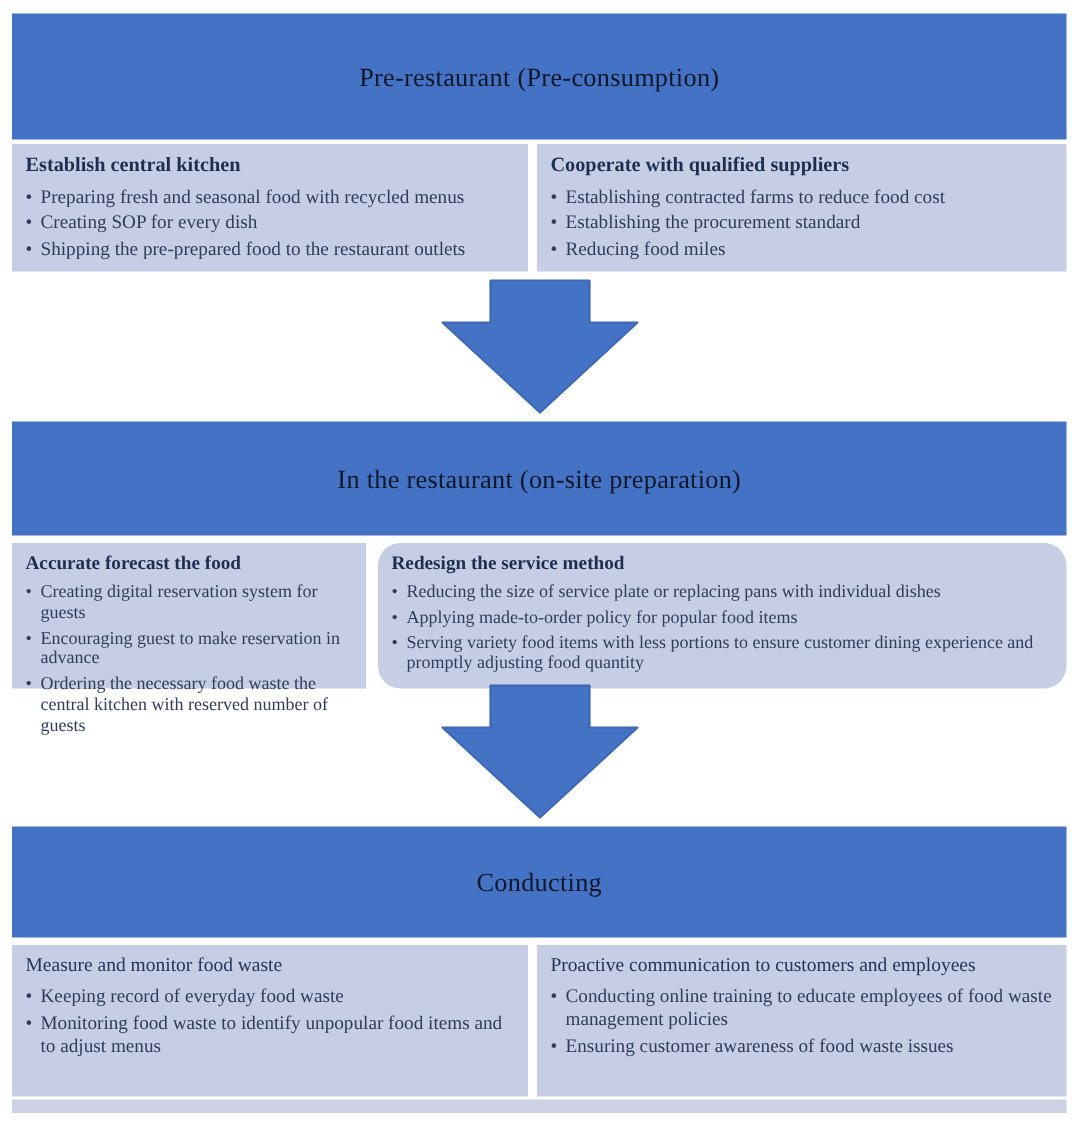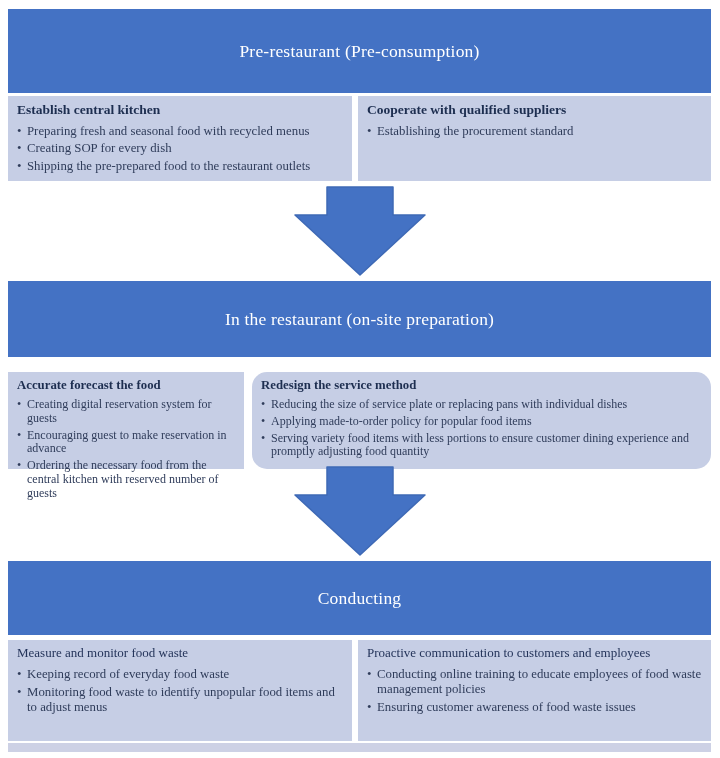--- a/index.html
+++ b/index.html
@@ -20,30 +20,30 @@
   .stage-header {
     background: #4472C4;
     display: flex;
     align-items: center;
     justify-content: center;
   }
   .stage-header.h1 { height: 84px; }
   .stage-header.h2 { height: 76px; margin-top: 5px; }
   .stage-header.h3 { height: 74px; margin-top: 5px; }
   .stage-title {
-    color: #ffffff;
+    color: #0f172a;
     font-size: 17.5px;
     letter-spacing: 0.2px;
   }
   .box-row {
     display: flex;
     margin-top: 3px;
   }
   .row-1 { height: 85px; }
-  .row-2 { height: 93px; margin-top: 15px; justify-content: flex-end; }
+  .row-2 { height: 93px; margin-top: 5px; justify-content: flex-end; }
   .row-3 { height: 101px; margin-top: 5px; }
   .box {
     background: #C6CEE5;
     box-sizing: border-box;
     padding: 6px 8px 4px 9px;
     overflow: visible;
   }
   .row-1 .box-a, .row-3 .box-a { width: 344px; margin-right: 6px; }
   .row-1 .box-b, .row-3 .box-b { flex: 1; }
   .row-2 .box-a { width: 236px; margin-right: 8px; }
@@ -103,41 +103,43 @@
       <div class="box-heading">Establish central kitchen</div>
       <ul class="bullets">
         <li>Preparing fresh and seasonal food with recycled menus</li>
         <li>Creating SOP for every dish</li>
         <li>Shipping the pre-prepared food to the restaurant outlets</li>
       </ul>
     </div>
     <div class="box box-b">
       <div class="box-heading">Cooperate with qualified suppliers</div>
       <ul class="bullets">
+        <li>Establishing contracted farms to reduce food cost</li>
         <li>Establishing the procurement standard</li>
+        <li>Reducing food miles</li>
       </ul>
     </div>
   </div>
 
   <div class="arrow-wrap arrow-1">
     <svg width="132" height="90" viewBox="0 0 132 90" aria-hidden="true">
       <path d="M33 1 H99 V29 H131 L66 89 L1 29 H33 Z" fill="#4472C4" stroke="#3E69B5" stroke-width="1.5" stroke-linejoin="round"></path>
     </svg>
   </div>
 
   <div class="stage-header h2">
     <span class="stage-title">In the restaurant (on-site preparation)</span>
   </div>
   <div class="box-row row-2">
     <div class="box box-a">
       <div class="box-heading">Accurate forecast the food</div>
       <ul class="bullets">
         <li>Creating digital reservation system for guests</li>
         <li>Encouraging guest to make reservation in advance</li>
-        <li>Ordering the necessary food from the central kitchen with reserved number of guests</li>
+        <li>Ordering the necessary food waste the central kitchen with reserved number of guests</li>
       </ul>
     </div>
     <div class="box box-c">
       <div class="box-heading">Redesign the service method</div>
       <ul class="bullets">
         <li>Reducing the size of service plate or replacing pans with individual dishes</li>
         <li>Applying made-to-order policy for popular food items</li>
         <li>Serving variety food items with less portions to ensure customer dining experience and promptly adjusting food quantity</li>
       </ul>
     </div>

